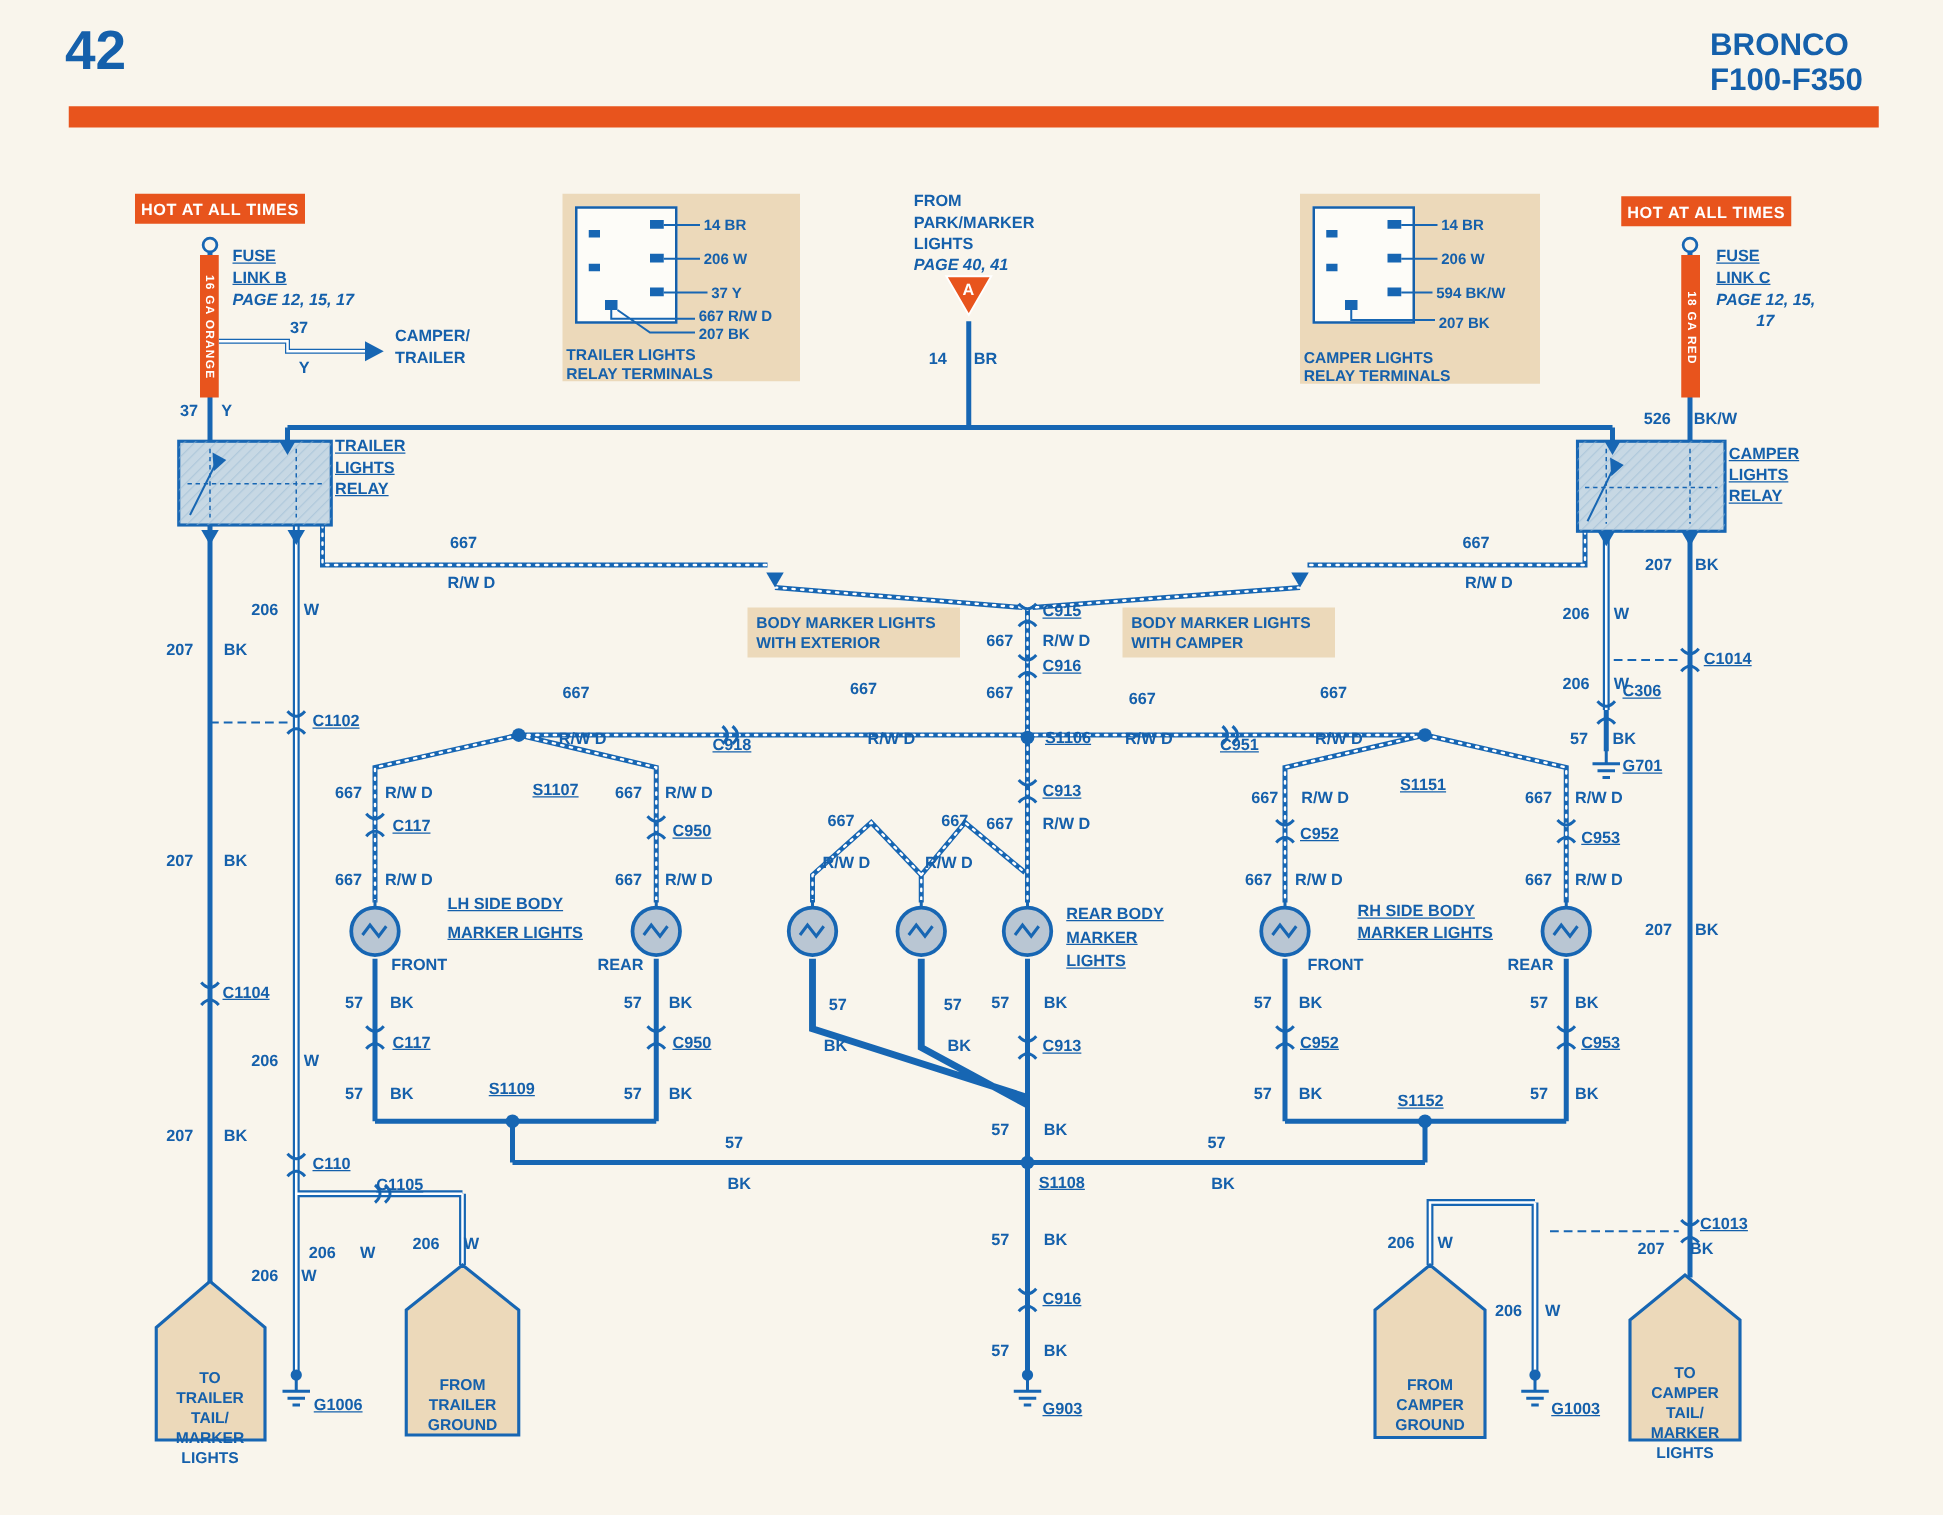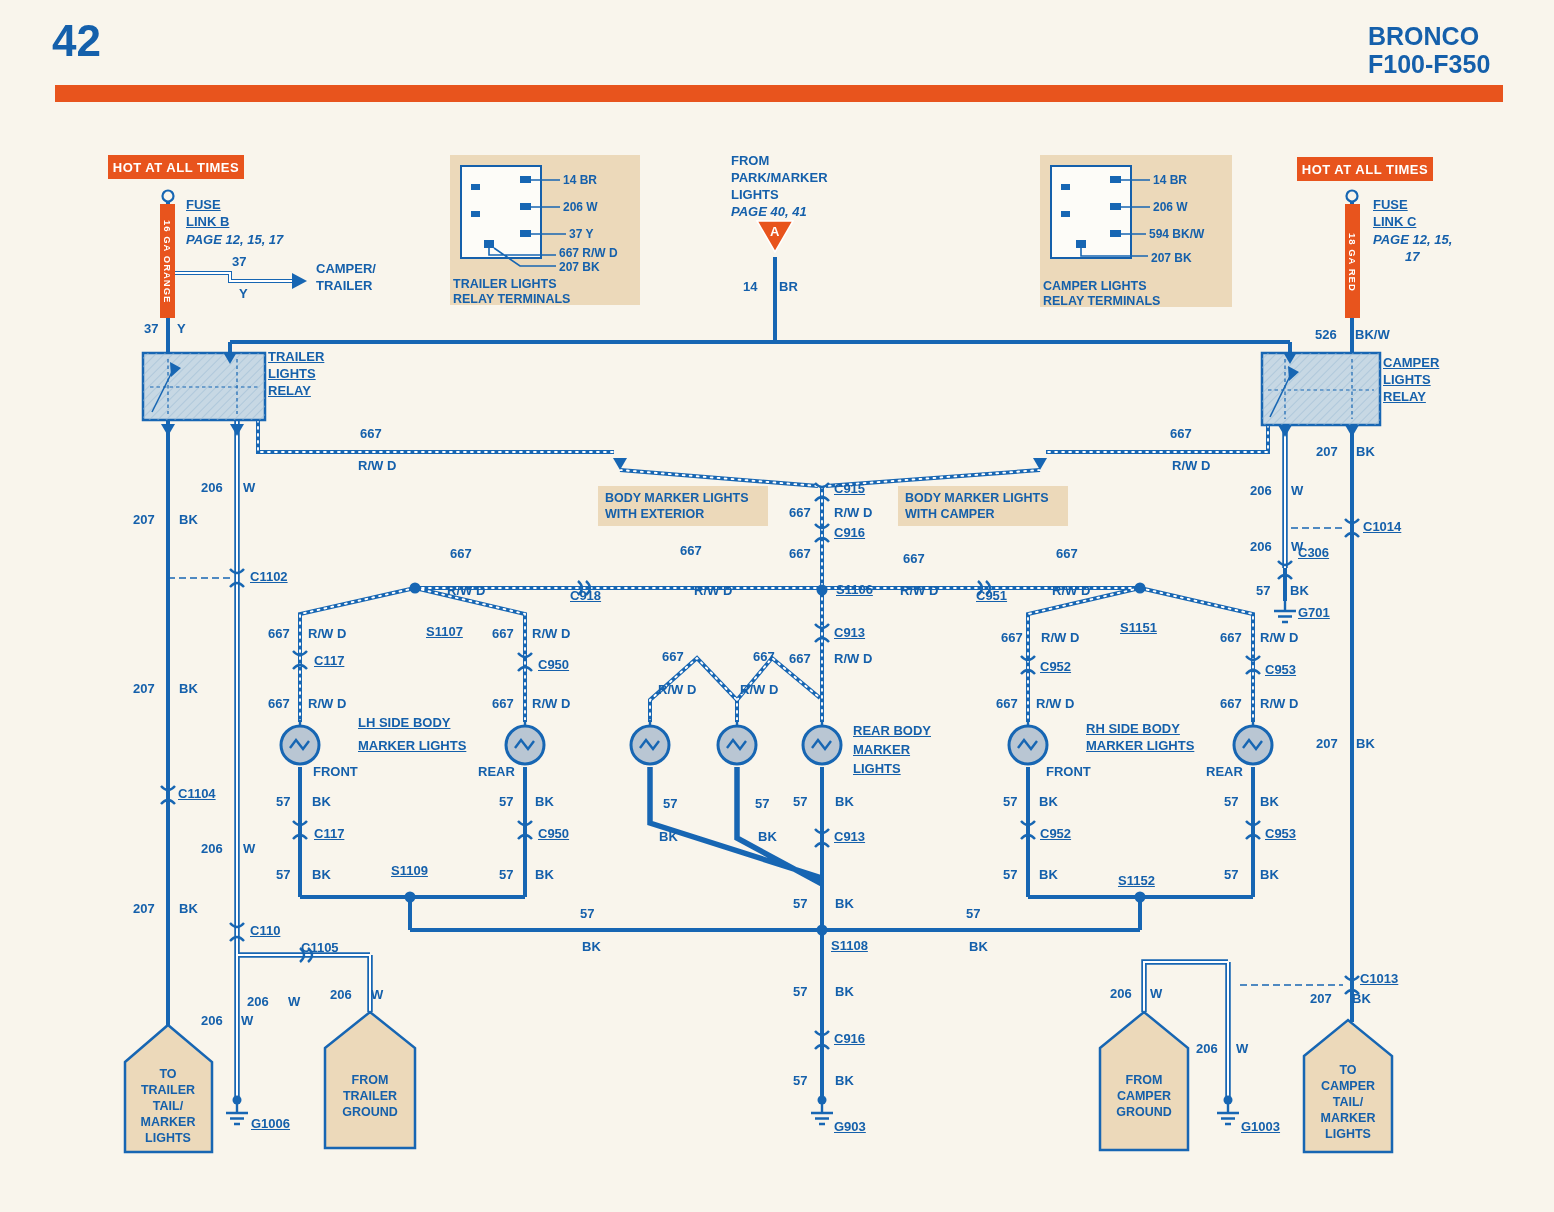--- a/index.html
+++ b/index.html
@@ -21,21 +21,21 @@
   .lbl.i{font-style:italic;}
   .banner{position:absolute;z-index:3;height:24px;background:#e8541d;color:#fff;font-weight:bold;
           font-size:13px;display:flex;align-items:center;justify-content:center;letter-spacing:.5px;}
   .tan{position:absolute;background:#ecd9ba;}
   .whitebox{position:absolute;background:#fdfcf8;border:2px solid #1560ab;}
   .callout{position:absolute;z-index:3;background:#ecd9ba;color:#1560ab;font-weight:bold;
            font-size:12.5px;line-height:16px;padding:4px 7px;}
   .pinlbl{position:absolute;z-index:3;color:#1560ab;font-weight:bold;font-size:12px;white-space:nowrap;}
   .caption{position:absolute;z-index:3;color:#1560ab;font-weight:bold;font-size:12.5px;white-space:nowrap;}
   .pent-text{position:absolute;z-index:3;color:#1560ab;font-weight:bold;font-size:12.5px;
-             line-height:16px;text-align:center;}
+             line-height:16px;text-align:center;margin-top:28px;}
   .striptext{position:absolute;z-index:3;width:19px;writing-mode:vertical-rl;color:#fff;
              font-size:9.5px;font-weight:bold;letter-spacing:1px;display:flex;align-items:center;justify-content:center;}
   .trimark{position:absolute;z-index:3;color:#fff;font-weight:bold;font-size:13px;}
   
   .w{stroke:#1766b3;fill:none}
   .s4{stroke-width:4}
   .s5{stroke-width:5.5}
   .holov{stroke:#fff;stroke-width:2;fill:none}
   .dotov{stroke:#fff;stroke-width:1.9;fill:none;stroke-dasharray:1.8 5.2;stroke-linecap:round}
   .dash{stroke:#1766b3;stroke-width:1.6;fill:none;stroke-dasharray:7 4}

